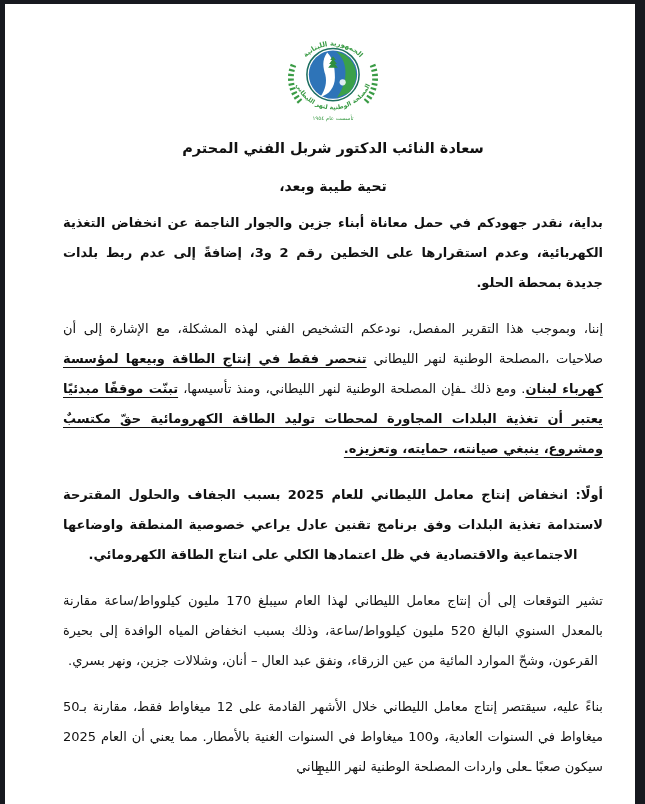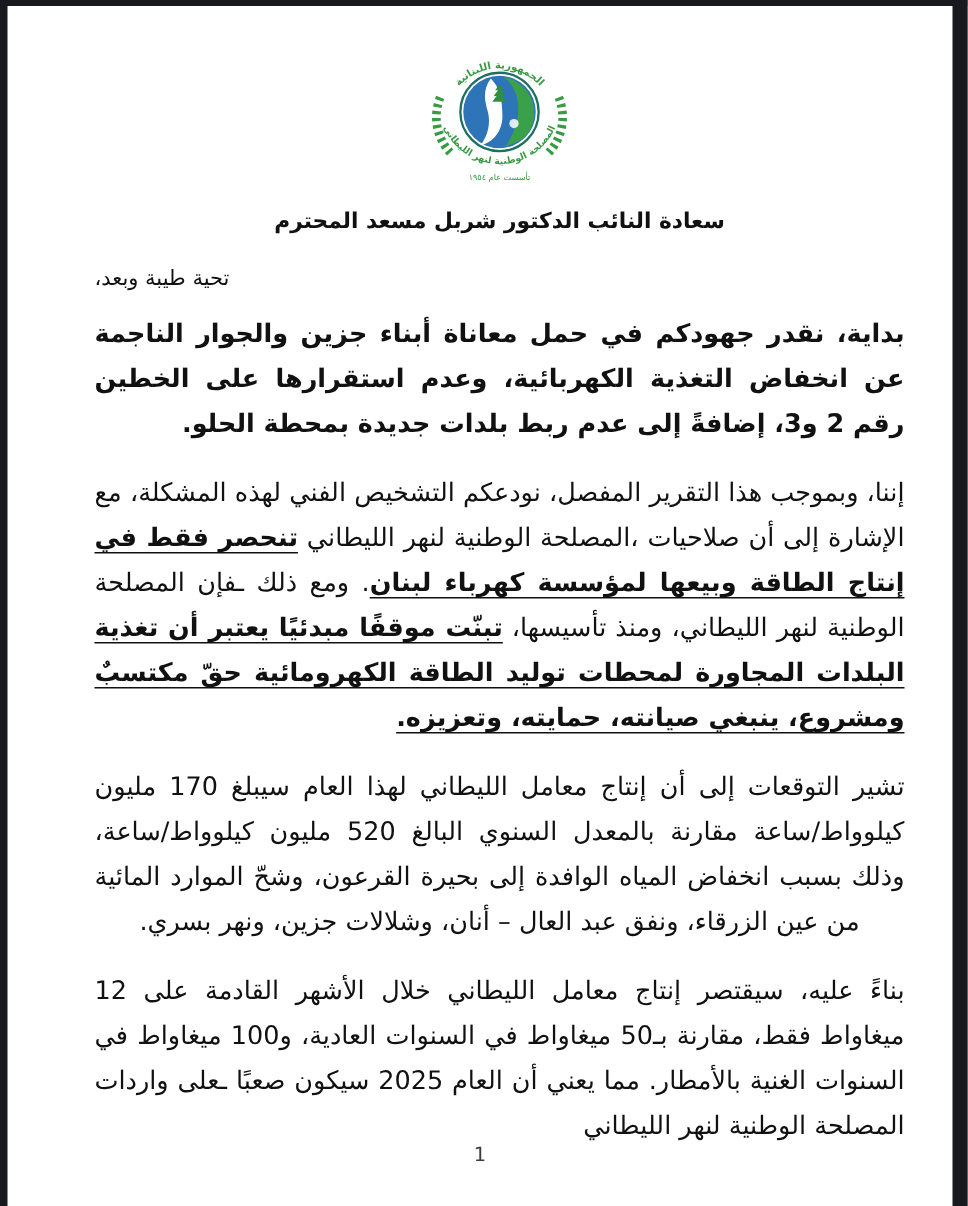--- a/index.html
+++ b/index.html
@@ -21,27 +21,27 @@
   }
   .logo-wrap{ text-align:center; margin:0 0 6px 0; }
   .logo-wrap svg{ display:inline-block; }
   .recipient{
     text-align:center;
     font-size:14.5px;
     font-weight:bold;
     margin:14px 0 0 0;
   }
   .salutation{
-    text-align:left;
+    text-align:center;
     font-size:14px;
-    font-weight:normal;
+    font-weight:bold;
     margin:22px 0 0 0;
   }
   .paras p{
-    font-size:17px;
+    font-size:13px;
     line-height:30px;
     text-align:justify;
     margin:14px 0 16px 0;
   }
   .paras p.bold{ font-weight:bold; }
   .paras p.center-last{ text-align-last:center; }
   .paras span.bold{ font-weight:bold; }
   .paras span.underline{ text-decoration:underline; text-underline-offset:4px; }
   .page-number{
     position:absolute;
@@ -79,27 +79,28 @@
         <text font-size="7" fill="#3a9b45" font-weight="bold">
           <textPath href="#arcTop" startOffset="50%" text-anchor="middle">الجمهورية اللبنانية</textPath>
         </text>
         <text font-size="6.4" fill="#3a9b45" font-weight="bold">
           <textPath href="#arcBottom" startOffset="50%" text-anchor="middle">المصلحة الوطنية لنهر الليطاني</textPath>
         </text>
         <text x="60" y="89" font-size="5.6" fill="#3a9b45" text-anchor="middle">تأسست عام ١٩٥٤</text>
       </svg>
     </div>
 
-    <h1 class="recipient">سعادة النائب الدكتور شربل مسعد المحترم</h1>
+    <h1 class="recipient">سعادة النائب الدكتور شربل الفني المحترم</h1>
 
     <div class="salutation">تحية طيبة وبعد،</div>
 
     <div class="paras">
         <p class="bold"><span>بداية، نقدر جهودكم في حمل معاناة أبناء جزين والجوار الناجمة عن انخفاض التغذية الكهربائية، وعدم استقرارها على الخطين رقم 2 و3، إضافةً إلى عدم ربط بلدات جديدة بمحطة الحلو.</span></p>
         <p><span>إننا، وبموجب هذا التقرير المفصل، نودعكم التشخيص الفني لهذه المشكلة، مع الإشارة إلى أن صلاحيات ،المصلحة الوطنية لنهر الليطاني </span><span class="bold underline">تنحصر فقط في إنتاج الطاقة وبيعها لمؤسسة كهرباء لبنان</span><span>. ومع ذلك ـفإن المصلحة الوطنية لنهر الليطاني، ومنذ تأسيسها، </span><span class="bold underline">تبنّت موقفًا مبدئيًا يعتبر أن تغذية البلدات المجاورة لمحطات توليد الطاقة الكهرومائية حقّ مكتسبٌ ومشروع، ينبغي صيانته، حمايته، وتعزيزه.</span></p>
+        <p class="bold center-last"><span>أولًا: انخفاض إنتاج معامل الليطاني للعام 2025 بسبب الجفاف والحلول المقترحة لاستدامة تغذية البلدات وفق برنامج تقنين عادل يراعي خصوصية المنطقة واوضاعها الاجتماعية والاقتصادية في ظل اعتمادها الكلي على انتاج الطاقة الكهرومائي.</span></p>
         <p class="center-last"><span>تشير التوقعات إلى أن إنتاج معامل الليطاني لهذا العام سيبلغ 170 مليون كيلوواط/ساعة  مقارنة بالمعدل السنوي البالغ 520 مليون كيلوواط/ساعة، وذلك بسبب انخفاض المياه الوافدة إلى بحيرة القرعون، وشحّ الموارد المائية من عين الزرقاء، ونفق عبد العال – أنان، وشلالات جزين، ونهر بسري.</span></p>
         <p><span>بناءً عليه، سيقتصر إنتاج معامل الليطاني خلال الأشهر القادمة على 12 ميغاواط فقط، مقارنة بـ50 ميغاواط في السنوات العادية، و100 ميغاواط في السنوات الغنية بالأمطار. مما يعني أن العام 2025 سيكون صعبًا ـعلى واردات المصلحة الوطنية لنهر الليطاني </span></p>
       </div>
 
   </div>
 
   <div class="page-number">1</div>
 </div>
 
 </body></html>

